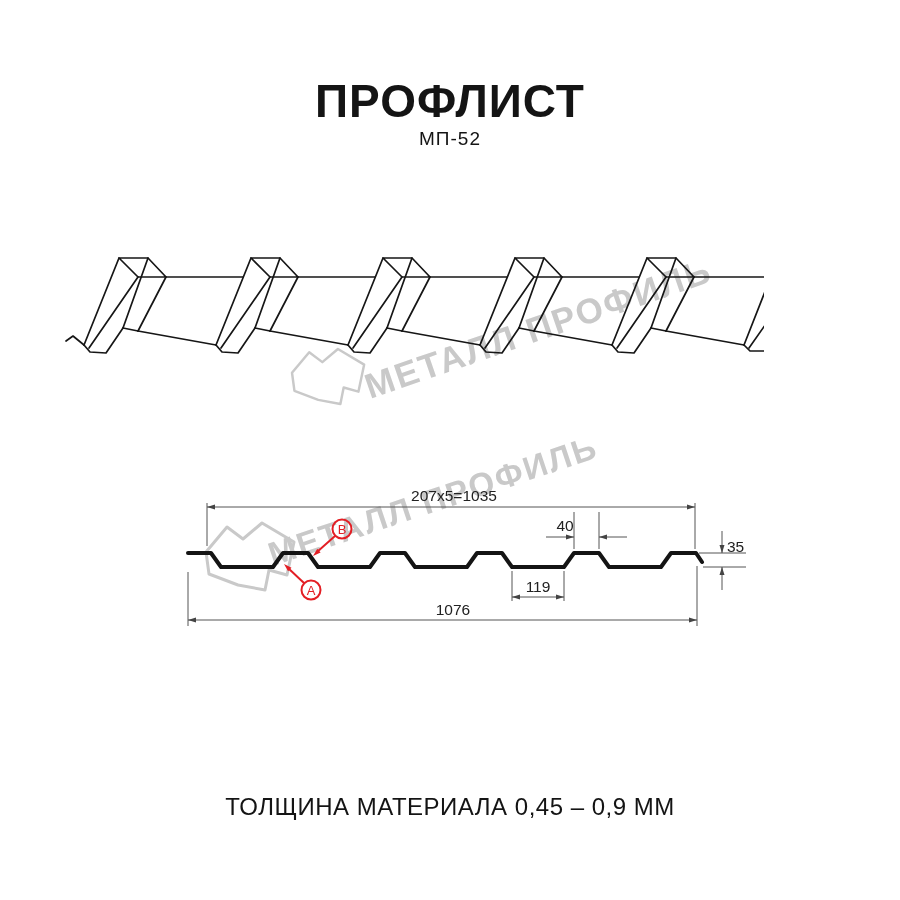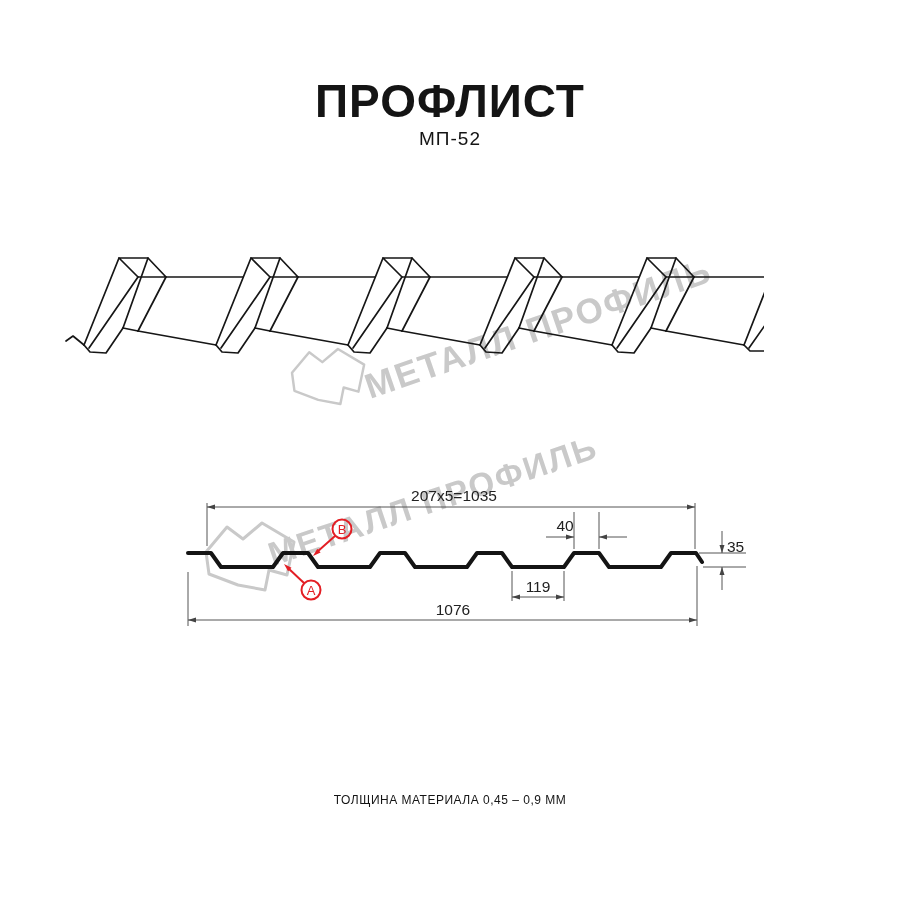--- a/index.html
+++ b/index.html
@@ -3,21 +3,21 @@
 <meta charset="utf-8">
 <style>
   html,body{margin:0;padding:0;background:#fff;}
   .page{position:relative;width:764px;height:900px;background:#fff;overflow:hidden;
         font-family:"Liberation Sans",sans-serif;color:#151515;}
   .title{position:absolute;left:0;top:74px;width:900px;text-align:center;
          font-size:46px;font-weight:700;letter-spacing:1px;color:var(--ink);}
   .subtitle{position:absolute;left:0;top:128px;width:900px;text-align:center;
             font-size:19px;font-weight:500;letter-spacing:1px;color:var(--ink);}
   .footnote{position:absolute;left:0;top:793px;width:900px;text-align:center;
-            font-size:12px;font-weight:500;letter-spacing:.5px;color:var(--ink);}
+            font-size:24px;font-weight:500;letter-spacing:.5px;color:var(--ink);}
   svg{position:absolute;left:0;top:0;}
   .wm-logo{stroke:var(--wm);stroke-width:3;fill:none;stroke-linejoin:round;}
   .wm-text{fill:var(--wm);font-family:"Liberation Sans",sans-serif;
            font-weight:700;letter-spacing:2px;}
   .sheet3d{stroke:#161616;stroke-width:1.7;fill:none;stroke-linejoin:round;stroke-linecap:round;}
   .profile{stroke:var(--ink);stroke-width:4;fill:none;stroke-linejoin:round;stroke-linecap:round;}
   .dim{stroke:var(--dim);stroke-width:1;fill:none;}
   .dimhead{fill:#444;stroke:none;}
   .dimtext{fill:#222;font-family:"Liberation Sans",sans-serif;font-size:15.5px;}
   .red{stroke:var(--accent);fill:none;stroke-width:2;}

